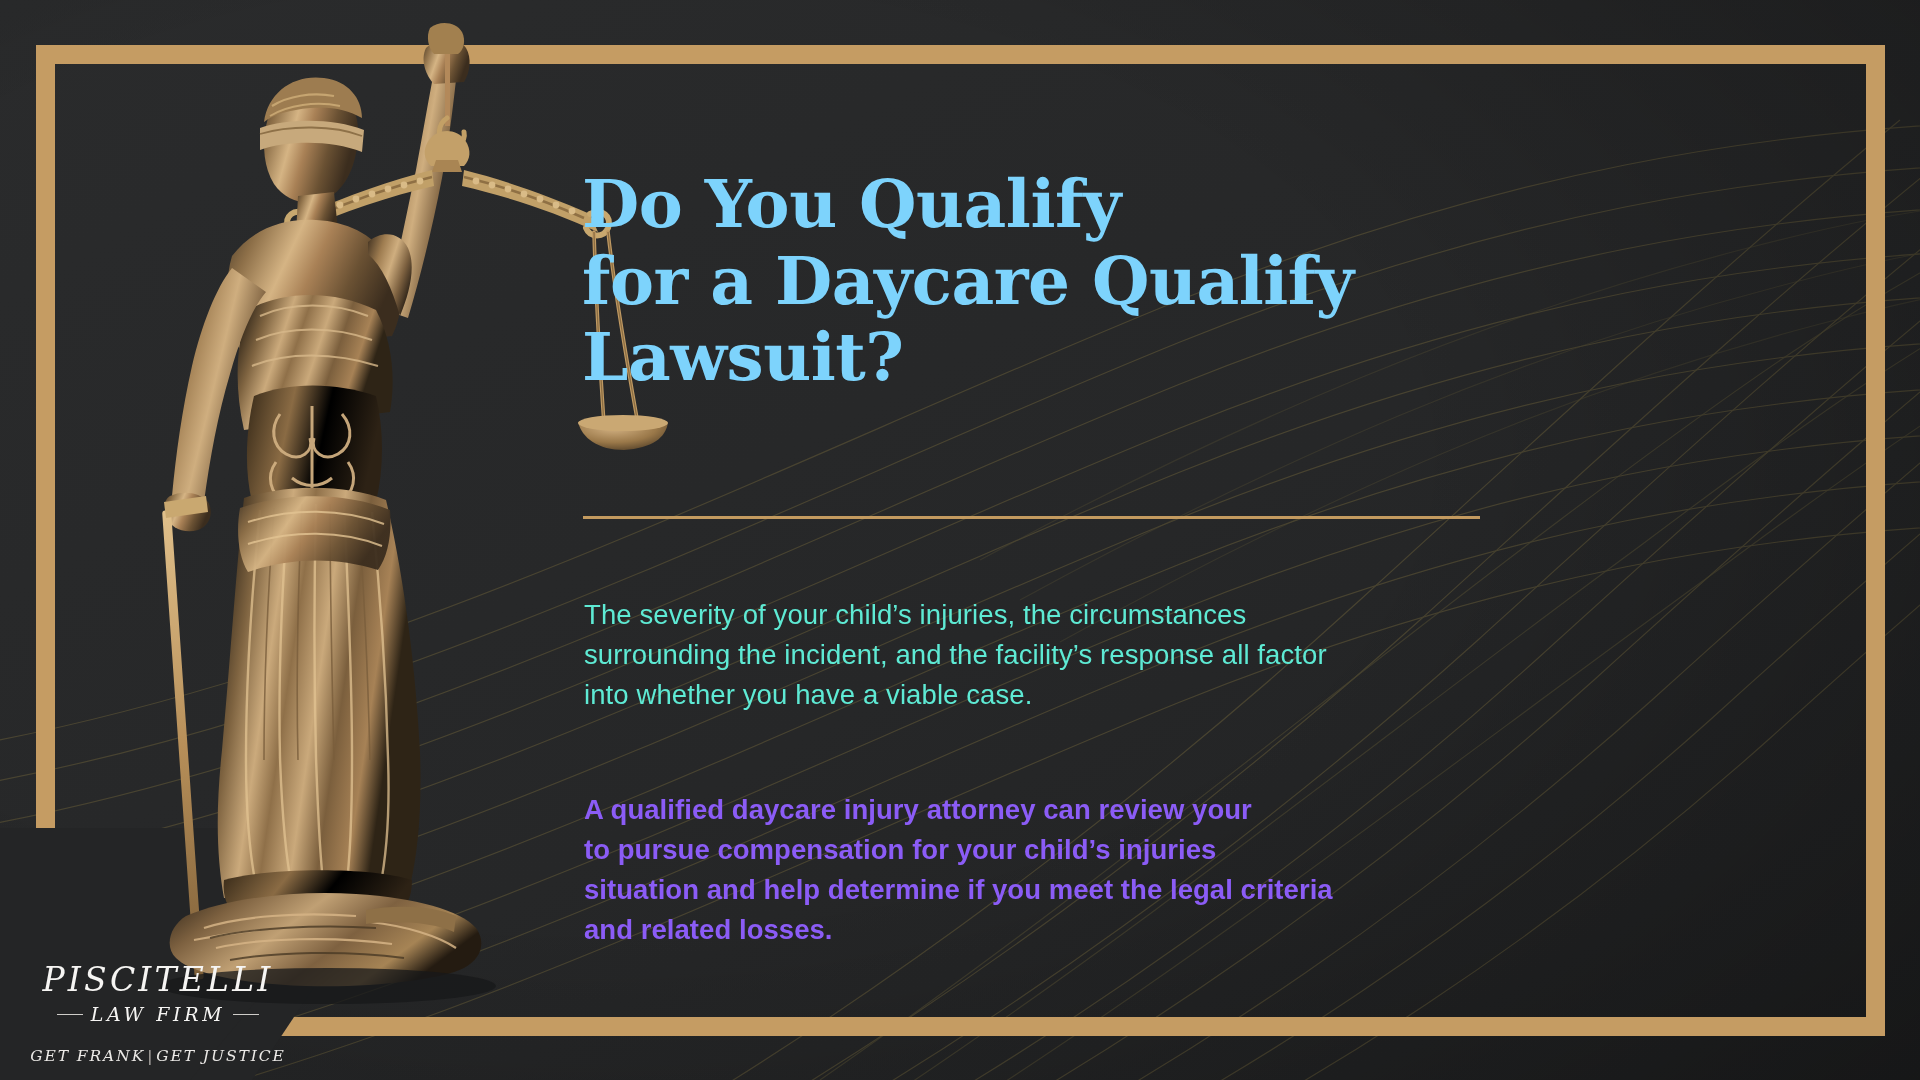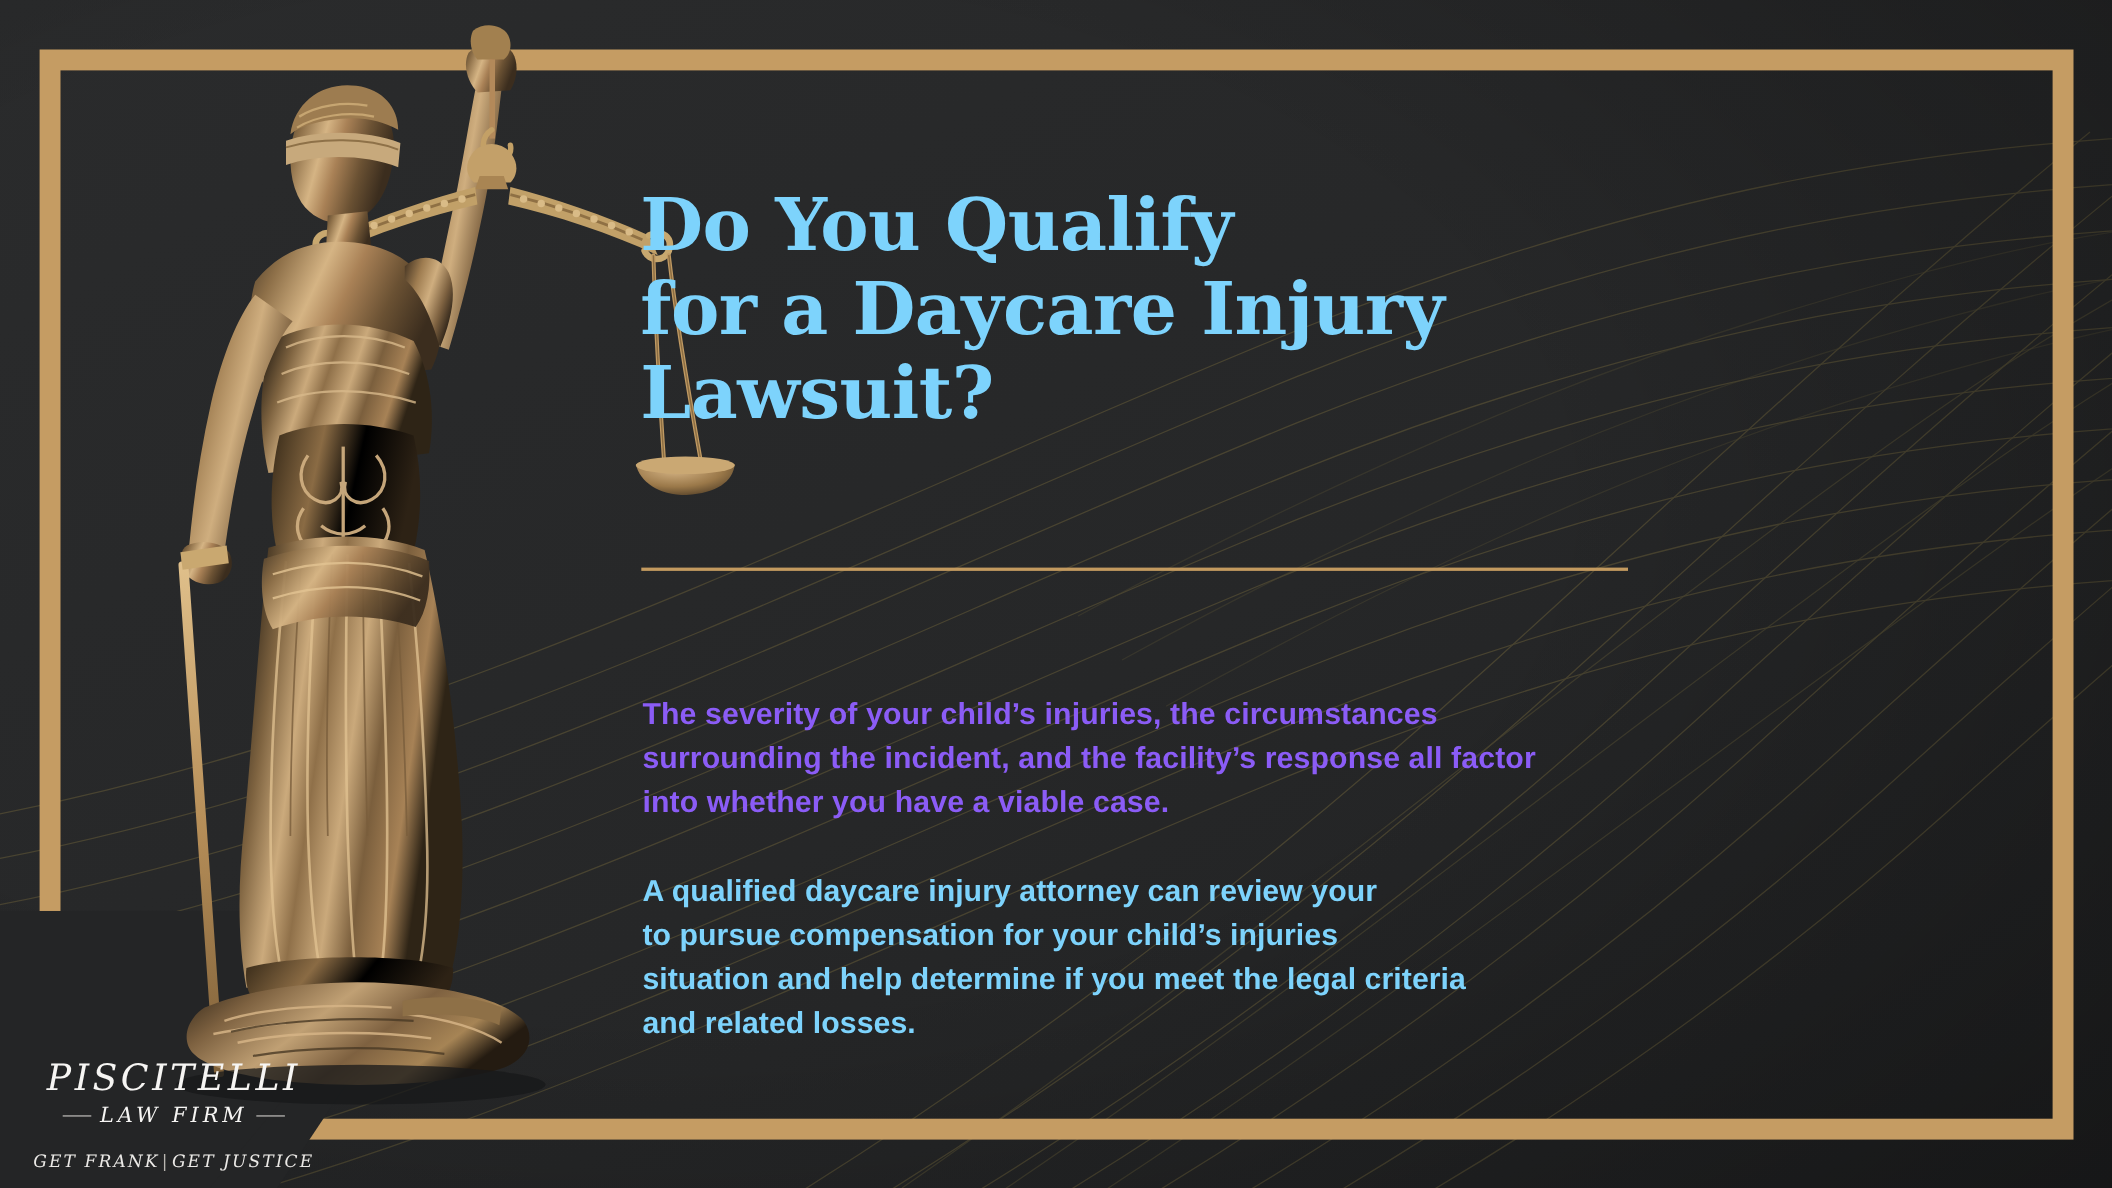--- a/index.html
+++ b/index.html
@@ -87,40 +87,40 @@
 
   #divider {
     position:absolute;
     top:516px; left:1px;
     width:897px; height:3px;
     background:#c39a5f;
   }
 
   #lead {
     position:absolute;
-    top:629px; left:2px;
+    top:595px; left:2px;
+    width:890px;
+    font-family:"Liberation Sans", sans-serif;
+    font-weight:400;
+    font-size:27.5px;
+    line-height:1.46;
+    color:#5eead4;
+    letter-spacing:0.1px;
+  }
+  #lead .p-line { display:block; white-space:nowrap; }
+
+  #emphasis {
+    position:absolute;
+    top:790px; left:2px;
     width:890px;
     font-family:"Liberation Sans", sans-serif;
     font-weight:700;
     font-size:27.5px;
     line-height:1.46;
     color:#8b5cf6;
-    letter-spacing:0.1px;
-  }
-  #lead .p-line { display:block; white-space:nowrap; }
-
-  #emphasis {
-    position:absolute;
-    top:790px; left:2px;
-    width:890px;
-    font-family:"Liberation Sans", sans-serif;
-    font-weight:700;
-    font-size:27.5px;
-    line-height:1.46;
-    color:#7dd3fc;
     letter-spacing:0.05px;
   }
   #emphasis .p-line { display:block; white-space:nowrap; }
 
   
   #logo {
     position:absolute;
     left:27px; top:963px;
     width:262px;
     z-index:9;
@@ -437,21 +437,21 @@
       <path d="M246 900 C276 894 316 896 336 906 L334 922 C312 912 274 910 246 914 Z" fill="#8e7047"></path>
 
       <ellipse cx="208" cy="976" rx="168" ry="18" fill="#17181a" opacity="0.75"></ellipse>
     </svg>
   </div>
 
   <div id="content">
 
     <h1 id="headline">
       <span class="hl-line">Do You Qualify</span>
-      <span class="hl-line">for a Daycare Injury</span>
+      <span class="hl-line">for a Daycare Qualify</span>
       <span class="hl-line">Lawsuit?</span>
     </h1>
 
     <div id="divider"></div>
 
     <p id="lead">
       <span class="p-line">The severity of your child’s injuries, the circumstances</span>
       <span class="p-line">surrounding the incident, and the facility’s response all factor</span>
       <span class="p-line">into whether you have a viable case.</span>
     </p>

